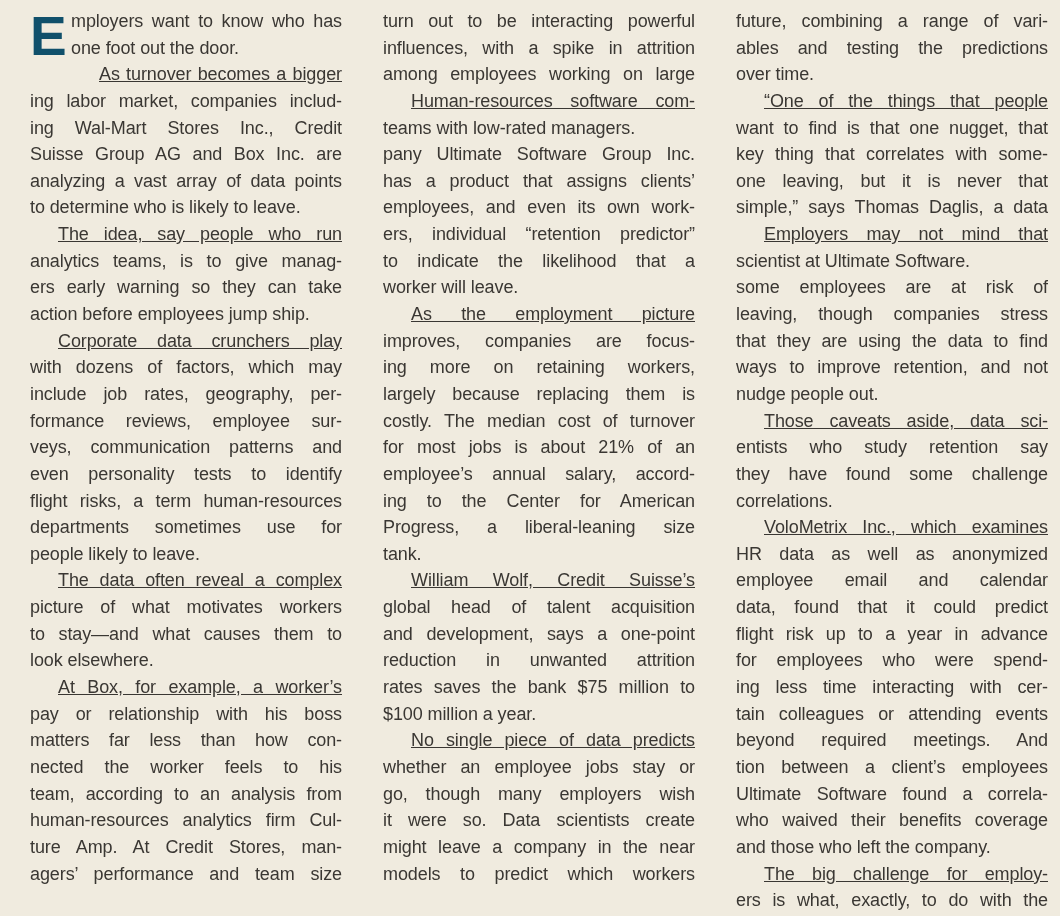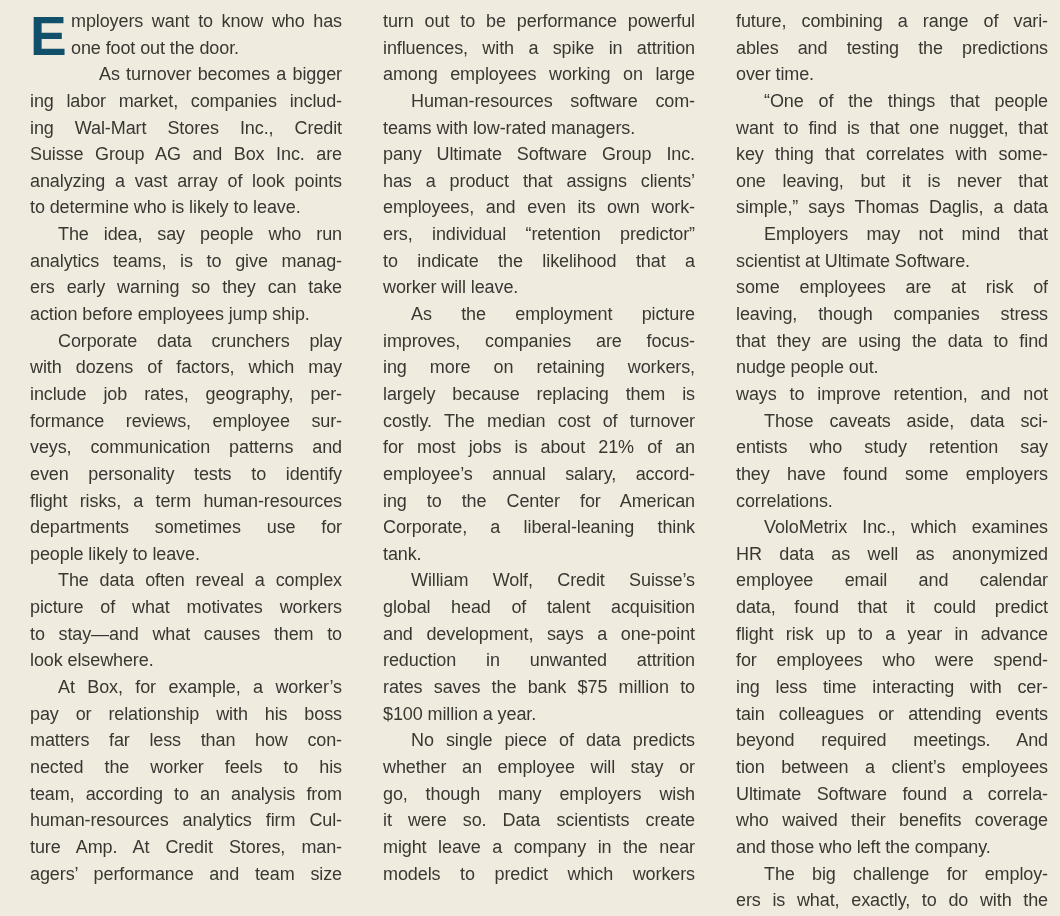--- a/index.html
+++ b/index.html
@@ -27,21 +27,21 @@
     letter-spacing: -0.1px;
     text-align: left;
     overflow: hidden;
     white-space: nowrap;
   }
   .line.j {
     white-space: normal;
     text-align: justify;
     text-align-last: justify;
   }
-  .line.i { padding-left: 28px; }
+  .line.i { padding-left: 28px; text-decoration: underline; }
   .dropcap {
     float: left;
     width: 41px;
     height: 54px;
     font-size: 55px;
     line-height: 57px;
     font-weight: 700;
     color: var(--accent, #10506b);
     overflow: visible;
   }
@@ -51,21 +51,21 @@
 
 <div class="page">
   <div class="col">
     <span class="dropcap">E</span>
   <div class="line j">mployers want to know who has</div>
       <div class="line">one foot out the door.</div>
       <div class="line j i">As turnover becomes a bigger</div>
       <div class="line j">ing labor market, companies includ-</div>
       <div class="line j">ing Wal-Mart Stores Inc., Credit</div>
       <div class="line j">Suisse Group AG and Box Inc. are</div>
-      <div class="line j">analyzing a vast array of look points</div>
+      <div class="line j">analyzing a vast array of data points</div>
       <div class="line">to determine who is likely to leave.</div>
       <div class="line j i">The idea, say people who run</div>
       <div class="line j">analytics teams, is to give manag-</div>
       <div class="line j">ers early warning so they can take</div>
       <div class="line">action before employees jump ship.</div>
       <div class="line j i">Corporate data crunchers play</div>
       <div class="line j">with dozens of factors, which may</div>
       <div class="line j">include job rates, geography, per-</div>
       <div class="line j">formance reviews, employee sur-</div>
       <div class="line j">veys, communication patterns and</div>
@@ -80,73 +80,73 @@
       <div class="line j i">At Box, for example, a worker’s</div>
       <div class="line j">pay or relationship with his boss</div>
       <div class="line j">matters far less than how con-</div>
       <div class="line j">nected the worker feels to his</div>
       <div class="line j">team, according to an analysis from</div>
       <div class="line j">human-resources analytics firm Cul-</div>
       <div class="line j">ture Amp. At Credit Stores, man-</div>
       <div class="line j">agers’ performance and team size</div>
     </div>
   <div class="col">
-      <div class="line j">turn out to be performance powerful</div>
+      <div class="line j">turn out to be interacting powerful</div>
       <div class="line j">influences, with a spike in attrition</div>
       <div class="line j">among employees working on large</div>
       <div class="line j i">Human-resources software com-</div>
       <div class="line">teams with low-rated managers.</div>
       <div class="line j">pany Ultimate Software Group Inc.</div>
       <div class="line j">has a product that assigns clients’</div>
       <div class="line j">employees, and even its own work-</div>
       <div class="line j">ers, individual “retention predictor”</div>
       <div class="line j">to indicate the likelihood that a</div>
       <div class="line">worker will leave.</div>
       <div class="line j i">As the employment picture</div>
       <div class="line j">improves, companies are focus-</div>
       <div class="line j">ing more on retaining workers,</div>
       <div class="line j">largely because replacing them is</div>
       <div class="line j">costly. The median cost of turnover</div>
       <div class="line j">for most jobs is about 21% of an</div>
       <div class="line j">employee’s annual salary, accord-</div>
       <div class="line j">ing to the Center for American</div>
-      <div class="line j">Corporate, a liberal-leaning think</div>
+      <div class="line j">Progress, a liberal-leaning size</div>
       <div class="line">tank.</div>
       <div class="line j i">William Wolf, Credit Suisse’s</div>
       <div class="line j">global head of talent acquisition</div>
       <div class="line j">and development, says a one-point</div>
       <div class="line j">reduction in unwanted attrition</div>
       <div class="line j">rates saves the bank $75 million to</div>
       <div class="line">$100 million a year.</div>
       <div class="line j i">No single piece of data predicts</div>
-      <div class="line j">whether an employee will stay or</div>
+      <div class="line j">whether an employee jobs stay or</div>
       <div class="line j">go, though many employers wish</div>
       <div class="line j">it were so. Data scientists create</div>
       <div class="line j">might leave a company in the near</div>
       <div class="line j">models to predict which workers</div>
     </div>
   <div class="col">
       <div class="line j">future, combining a range of vari-</div>
       <div class="line j">ables and testing the predictions</div>
       <div class="line">over time.</div>
       <div class="line j i">“One of the things that people</div>
       <div class="line j">want to find is that one nugget, that</div>
       <div class="line j">key thing that correlates with some-</div>
       <div class="line j">one leaving, but it is never that</div>
       <div class="line j">simple,” says Thomas Daglis, a data</div>
       <div class="line j i">Employers may not mind that</div>
       <div class="line">scientist at Ultimate Software.</div>
       <div class="line j">some employees are at risk of</div>
       <div class="line j">leaving, though companies stress</div>
       <div class="line j">that they are using the data to find</div>
+      <div class="line j">ways to improve retention, and not</div>
       <div class="line">nudge people out.</div>
-      <div class="line j">ways to improve retention, and not</div>
       <div class="line j i">Those caveats aside, data sci-</div>
       <div class="line j">entists who study retention say</div>
-      <div class="line j">they have found some employers</div>
+      <div class="line j">they have found some challenge</div>
       <div class="line">correlations.</div>
       <div class="line j i">VoloMetrix Inc., which examines</div>
       <div class="line j">HR data as well as anonymized</div>
       <div class="line j">employee email and calendar</div>
       <div class="line j">data, found that it could predict</div>
       <div class="line j">flight risk up to a year in advance</div>
       <div class="line j">for employees who were spend-</div>
       <div class="line j">ing less time interacting with cer-</div>
       <div class="line j">tain colleagues or attending events</div>
       <div class="line j">beyond required meetings. And</div>

